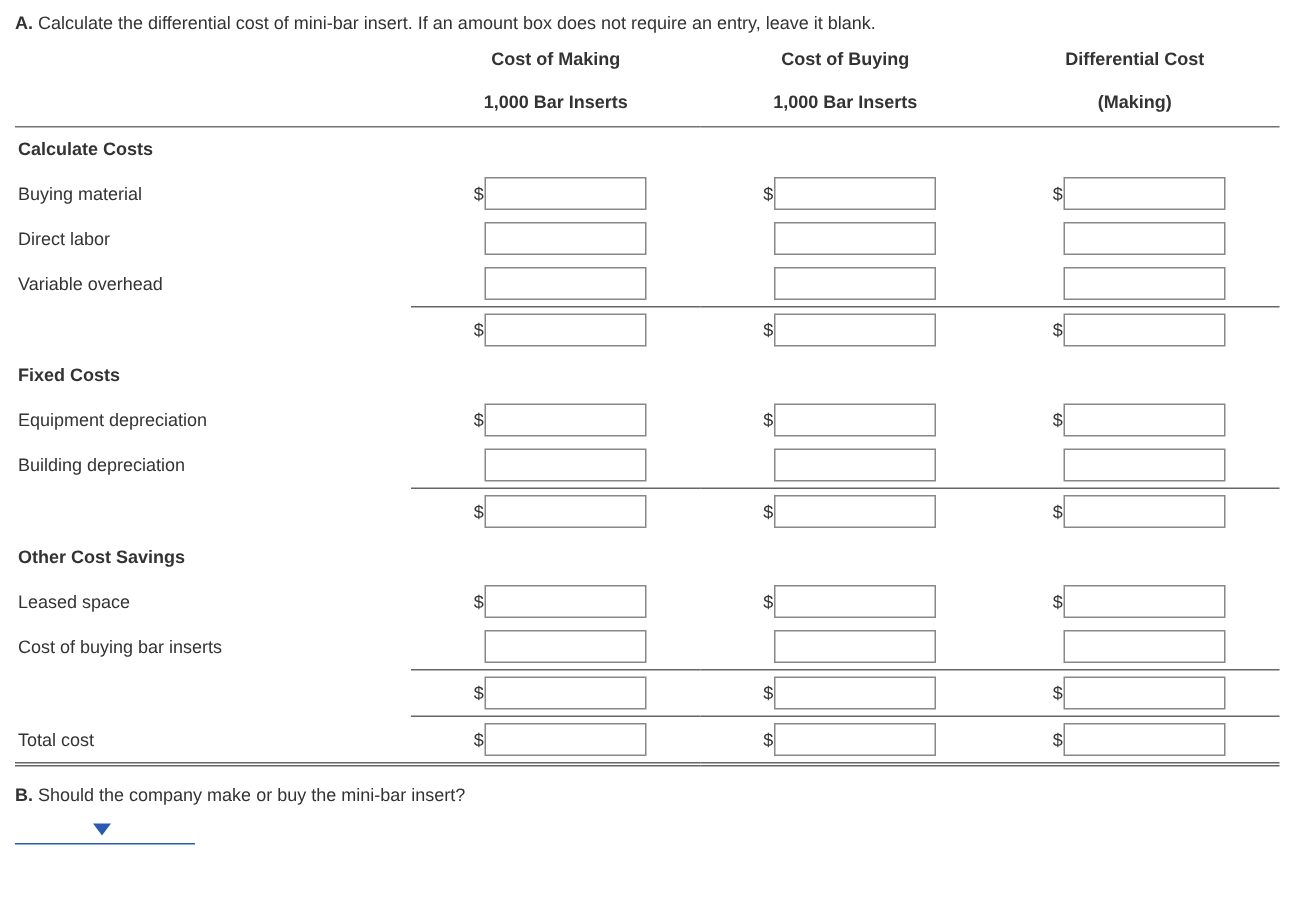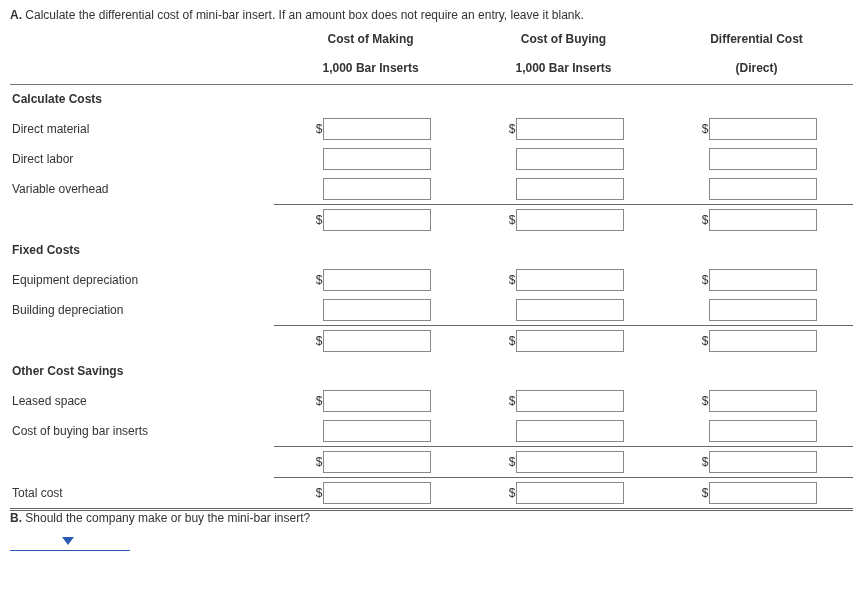--- a/index.html
+++ b/index.html
@@ -5,21 +5,21 @@
     * { box-sizing: border-box; margin: 0; padding: 0; }
     body {
       font-family: Verdana, Geneva, sans-serif;
       font-size: 12px;
       color: #333;
       background: #fff;
       padding: 8px 10px;
       width: 863px;
     }
     .prompt-a { margin-bottom: 2px; color: #333; }
-    .prompt-b { color: #333; }
+    .prompt-b { margin-top: 12px; color: #333; }
     .bold { font-weight: bold; }
     table.main {
       width: 100%;
       border-collapse: collapse;
       table-layout: fixed;
     }
     table.main td, table.main th {
       padding: 4px 2px;
       vertical-align: middle;
       height: 30px;
@@ -100,32 +100,32 @@
       <tr>
     <th></th>
     <th class="col-header">Cost of Making</th>
     <th class="col-header">Cost of Buying</th>
     <th class="col-header">Differential Cost</th>
   </tr>
   <tr class="headerline">
     <th></th>
     <th class="col-header">1,000 Bar Inserts</th>
     <th class="col-header">1,000 Bar Inserts</th>
-    <th class="col-header">(Direct)</th>
+    <th class="col-header">(Making)</th>
   </tr>
 
   <tr>
         <td class="section">Calculate Costs</td>
         <td></td>
         <td></td>
         <td></td>
       </tr>
 
   <tr>
-    <td class="rowlabel">Direct material</td>
+    <td class="rowlabel">Buying material</td>
     <td class="cell"><span class="dollar">$</span><input class="amt" style=""></td>
     <td class="cell"><span class="dollar">$</span><input class="amt" style=""></td>
     <td class="cell"><span class="dollar">$</span><input class="amt" style=""></td>
   </tr>
   <tr>
     <td class="rowlabel">Direct labor</td>
     <td class="cell"><span class="dollar"></span><input class="amt" style=""></td>
     <td class="cell"><span class="dollar"></span><input class="amt" style=""></td>
     <td class="cell"><span class="dollar"></span><input class="amt" style=""></td>
   </tr>

